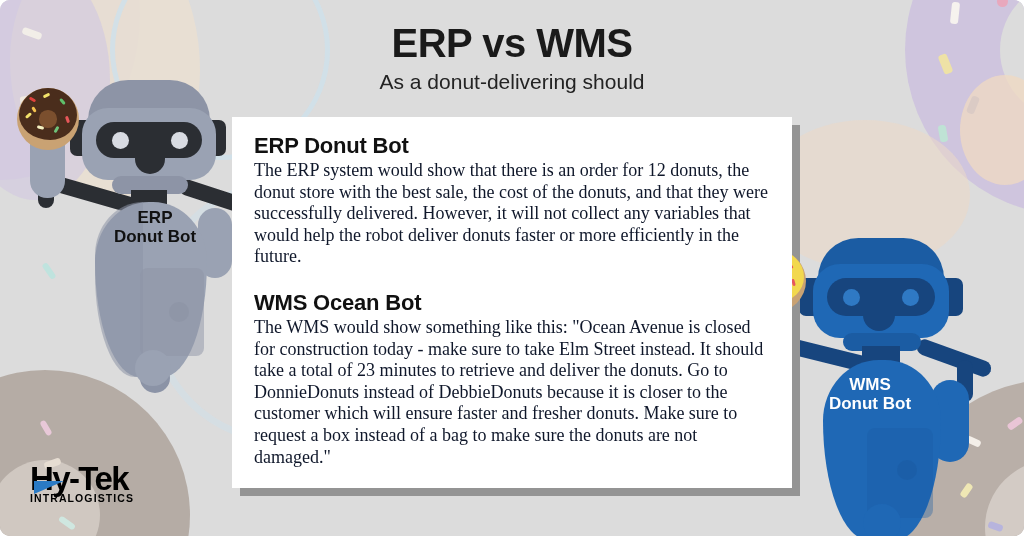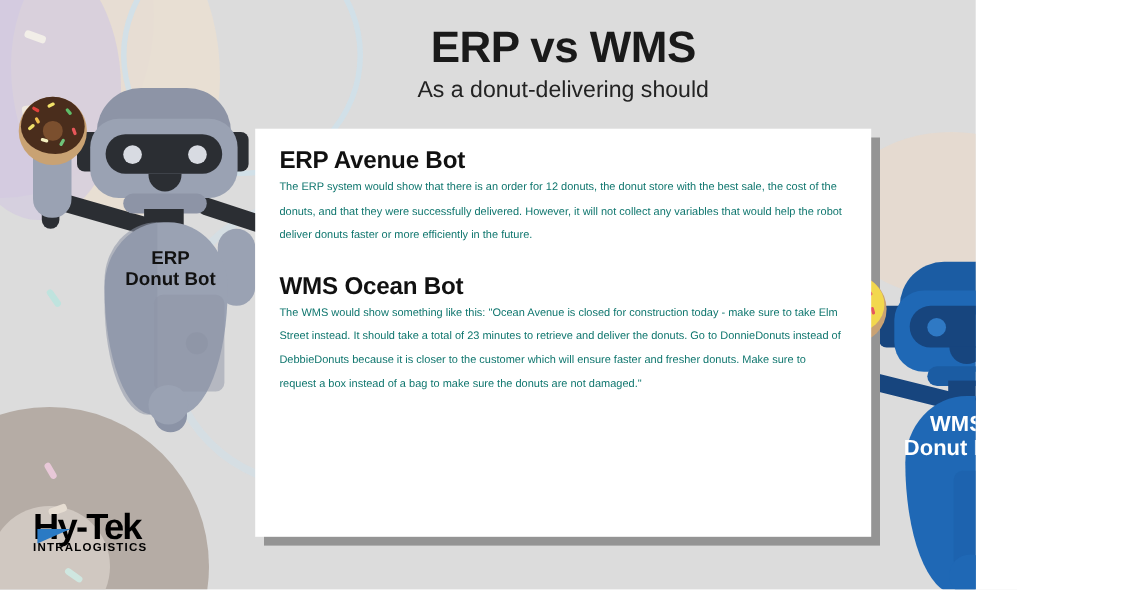--- a/index.html
+++ b/index.html
@@ -2,25 +2,26 @@
 <html><head>
 <meta charset="utf-8">
 <style>
   html, body {
     margin: 0;
     padding: 0;
     background: #ffffff;
   }
   #canvas {
     position: relative;
-    width: 887px;
+    width: 1024px;
     height: 536px;
     overflow: hidden;
     background: #dcdcdc;
     font-family: "Liberation Sans", sans-serif;
+    border-radius: 10px;
   }
 
   
   .bg-layer {
     position: absolute;
     inset: 0;
     overflow: hidden;
     pointer-events: none;
   }
   .bg-donut {
@@ -105,24 +106,25 @@
     padding: 16px 24px 10px 22px;
   }
   .sec-head {
     font-size: 22px;
     font-weight: bold;
     color: #111111;
     margin: 0 0 1px 0;
     letter-spacing: -0.2px;
   }
   .sec-body {
-    font-size: 10px;
+    font-size: 18px;
     line-height: 21.6px;
-    color: #0f766e;
+    color: #0f172a;
     margin: 0;
+    font-family: Liberation Serif, serif;
   }
   .sec-gap { height: 22px; }
 
   
   .robot { position: absolute; z-index: 3; }
   .r-part { position: absolute; }
 
   
   .g-body   { background: #9aa2b3; }
   .g-dark   { background: #2b2e33; }
@@ -136,21 +138,21 @@
   .b-eye    { background: #2f79c4; }
 
   .robot-label {
     position: absolute;
     text-align: center;
     font-weight: bold;
     line-height: 1.12;
     z-index: 4;
   }
   .label-erp { font-size: 17px; color: #111111; }
-  .label-wms { font-size: 20px; color: #ffffff; }
+  .label-wms { font-size: 17px; color: #ffffff; }
 
   
   .hand-donut { position: absolute; border-radius: 50%; z-index: 5; }
   .hand-donut .hole {
     position: absolute;
     left: 36%; top: 36%;
     width: 28%; height: 28%;
     border-radius: 50%;
   }
 
@@ -274,21 +276,21 @@
     <div class="sprinkle" style="left:12px; top:10px; width:7px; height:3px; background:#e0413c; transform:rotate(30deg);"></div>
     <div class="sprinkle" style="left:26px; top:6px; width:7px; height:3px; background:#f3e26a; transform:rotate(-25deg);"></div>
     <div class="sprinkle" style="left:42px; top:12px; width:7px; height:3px; background:#5fbf6a; transform:rotate(50deg);"></div>
     <div class="sprinkle" style="left:8px; top:26px; width:7px; height:3px; background:#f0e06a; transform:rotate(-40deg);"></div>
     <div class="sprinkle" style="left:47px; top:30px; width:7px; height:3px; background:#e8575a; transform:rotate(70deg);"></div>
     <div class="sprinkle" style="left:20px; top:38px; width:7px; height:3px; background:#f5f0c0; transform:rotate(15deg);"></div>
     <div class="sprinkle" style="left:36px; top:40px; width:7px; height:3px; background:#6fc37a; transform:rotate(-60deg);"></div>
     <div class="sprinkle" style="left:14px; top:20px; width:6px; height:3px; background:#f2c14e; transform:rotate(60deg);"></div>
   </div>
 
-  <div class="robot-label label-erp" style="left:85px; top:225px; width:140px;">
+  <div class="robot-label label-erp" style="left:85px; top:208px; width:140px;">
     <div>ERP</div>
     <div>Donut Bot</div>
   </div>
 
   <div class="robot" style="left:735px; top:232px; width:290px; height:300px;">
 
     <div class="r-part b-dark" style="left:44px; top:118px; width:120px; height:16px; border-radius:8px; transform:rotate(14deg);"></div>
     <div class="r-part b-dark" style="left:36px; top:72px; width:16px; height:64px; border-radius:8px;"></div>
     <div class="r-part b-body" style="left:28px; top:44px; width:36px; height:80px; border-radius:18px;"></div>
 
@@ -328,21 +330,21 @@
   </div>
 
   <div class="robot-label label-wms" style="left:800px; top:375px; width:140px;">
     <div>WMS</div>
     <div>Donut Bot</div>
   </div>
 
   <div class="card-shadow"></div>
   <div class="card">
 
-    <h2 class="sec-head">ERP Avenue Bot</h2>
+    <h2 class="sec-head">ERP Donut Bot</h2>
     <p class="sec-body">The ERP system would show that there is an order for 12 donuts, the donut store with the best sale, the cost of the donuts, and that they were successfully delivered. However, it will not collect any variables that would help the robot deliver donuts faster or more efficiently in the future.</p>
 
     <div class="sec-gap"></div>
 
     <h2 class="sec-head">WMS Ocean Bot</h2>
     <p class="sec-body">The WMS would show something like this: "Ocean Avenue is closed for construction today - make sure to take Elm Street instead. It should take a total of 23 minutes to retrieve and deliver the donuts. Go to DonnieDonuts instead of DebbieDonuts because it is closer to the customer which will ensure faster and fresher donuts. Make sure to request a box instead of a bag to make sure the donuts are not damaged."</p>
   </div>
 
   <div class="logo">
     <div class="logo-arrow"></div>

